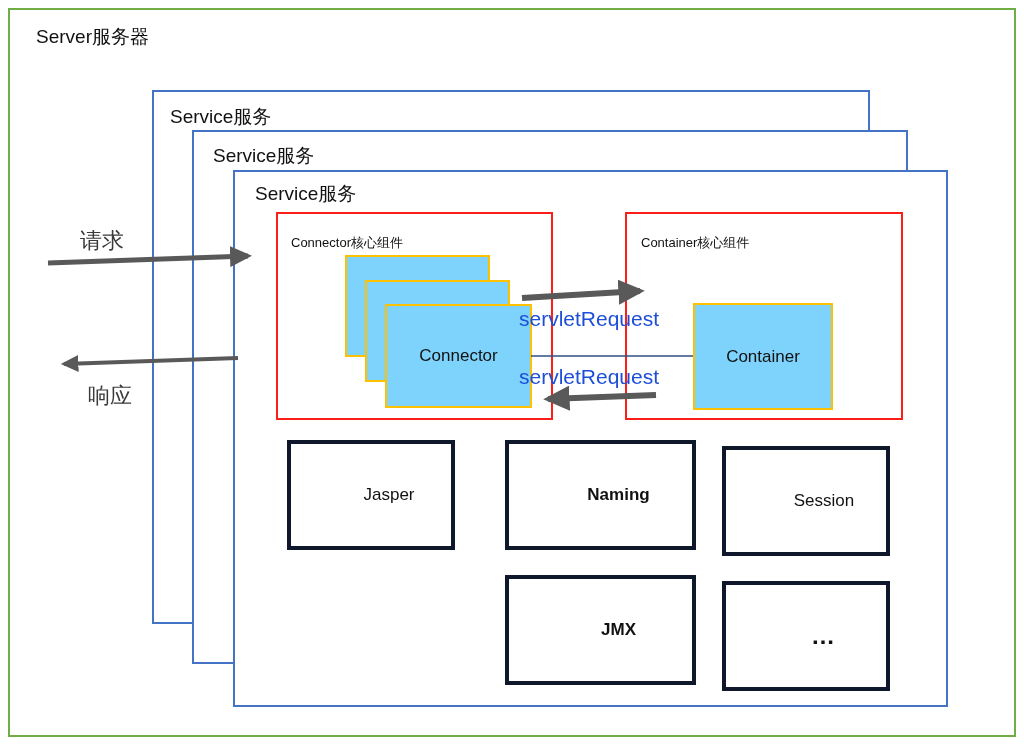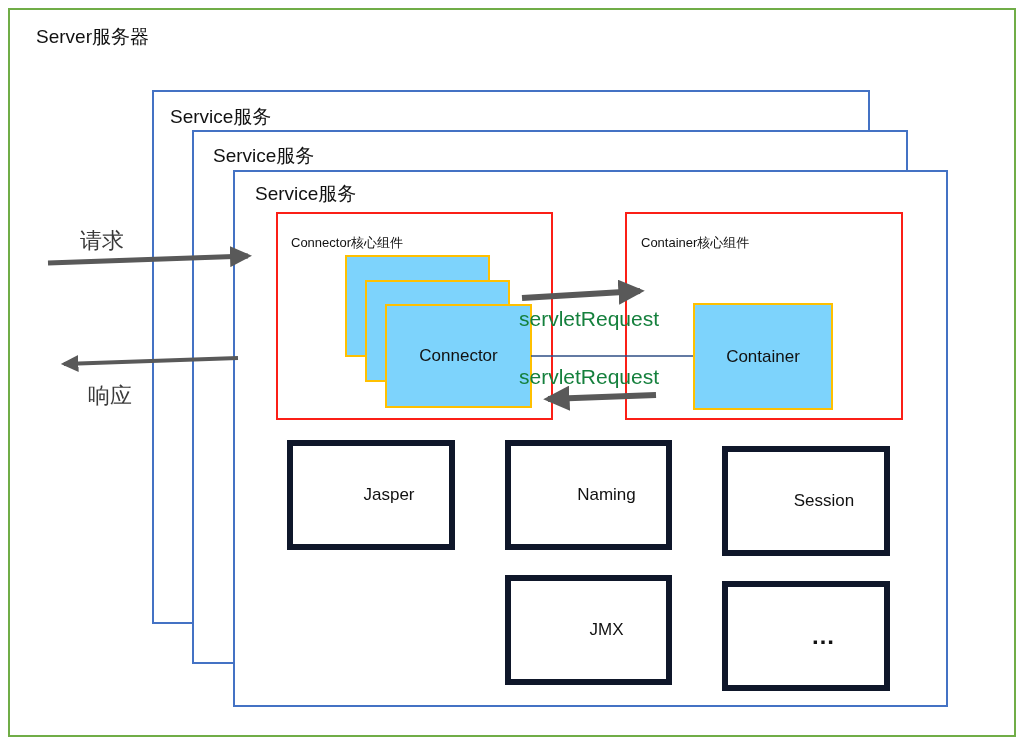--- a/index.html
+++ b/index.html
@@ -28,35 +28,35 @@
   .core-title-container { left: 641px; top: 227px; }
 
   .yellow-box { border: 2px solid #ffc000; background: #7dd3fc; }
   .yb-back  { left: 345px; top: 255px; width: 145px; height: 102px; z-index: 5; }
   .yb-mid   { left: 365px; top: 280px; width: 145px; height: 102px; z-index: 6; }
   .yb-front { left: 385px; top: 304px; width: 147px; height: 104px; z-index: 7; }
   .yb-container { left: 693px; top: 303px; width: 140px; height: 107px; z-index: 5; }
   .center { display: flex; align-items: center; justify-content: center; }
   .inner-label { font-size: 17px; }
 
-  .navy-box { border: 6px solid #0f172a; background: #ffffff; z-index: 5;
+  .navy-box { border: 4px solid #0f172a; background: #ffffff; z-index: 5;
               display: flex; align-items: center; justify-content: center; font-size: 17px; padding-left: 36px; }
   .comp-r1 { top: 440px; height: 110px; }
   .comp-r2 { top: 575px; height: 110px; }
   .comp-c1 { left: 287px; width: 168px; }
-  .comp-c2 { left: 505px; width: 167px; }
+  .comp-c2 { left: 505px; width: 191px; font-weight: bold; }
   .comp-c3 { left: 722px; width: 168px; margin-top: 6px; }
   .comp-ellipsis { font-weight: 700; font-size: 24px; letter-spacing: 2px; }
 
   .overlay { left: 0; top: 0; z-index: 10; pointer-events: none; }
 
   .flow-label { font-size: 22px; color: #3a3a3a; z-index: 11; }
   .req-label  { left: 80px;  top: 226px; }
   .resp-label { left: 88px;  top: 381px; }
-  .servlet-label { font-size: 21px; color: #15803d; z-index: 11; width: 192px; text-align: center; }
+  .servlet-label { font-size: 21px; color: #1d4ed8; z-index: 11; width: 192px; text-align: center; }
   .servlet-req  { left: 493px; top: 307px; }
   .servlet-resp { left: 493px; top: 365px; }
 </style>
 </head>
 <body>
 
 <div class="canvas">
 
   <div class="abs outer-frame"></div>
   <div class="abs server-title">Server服务器</div>

